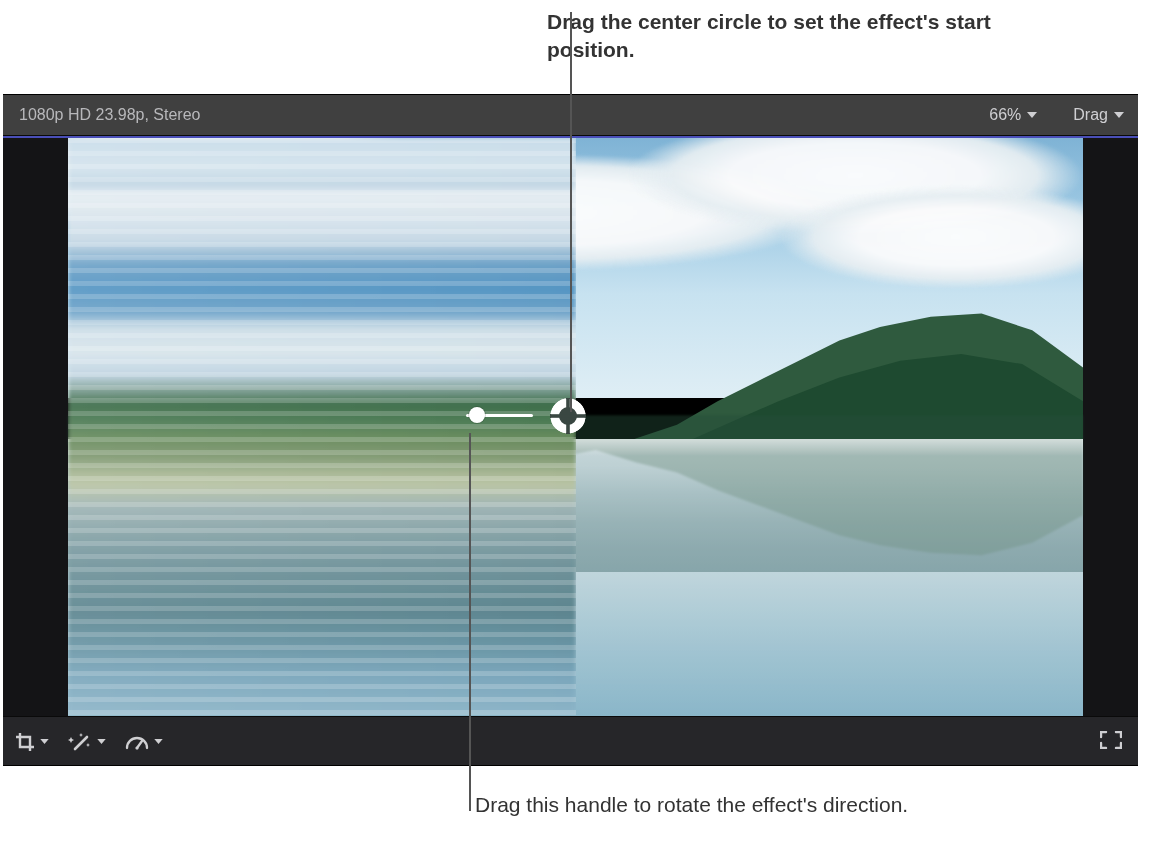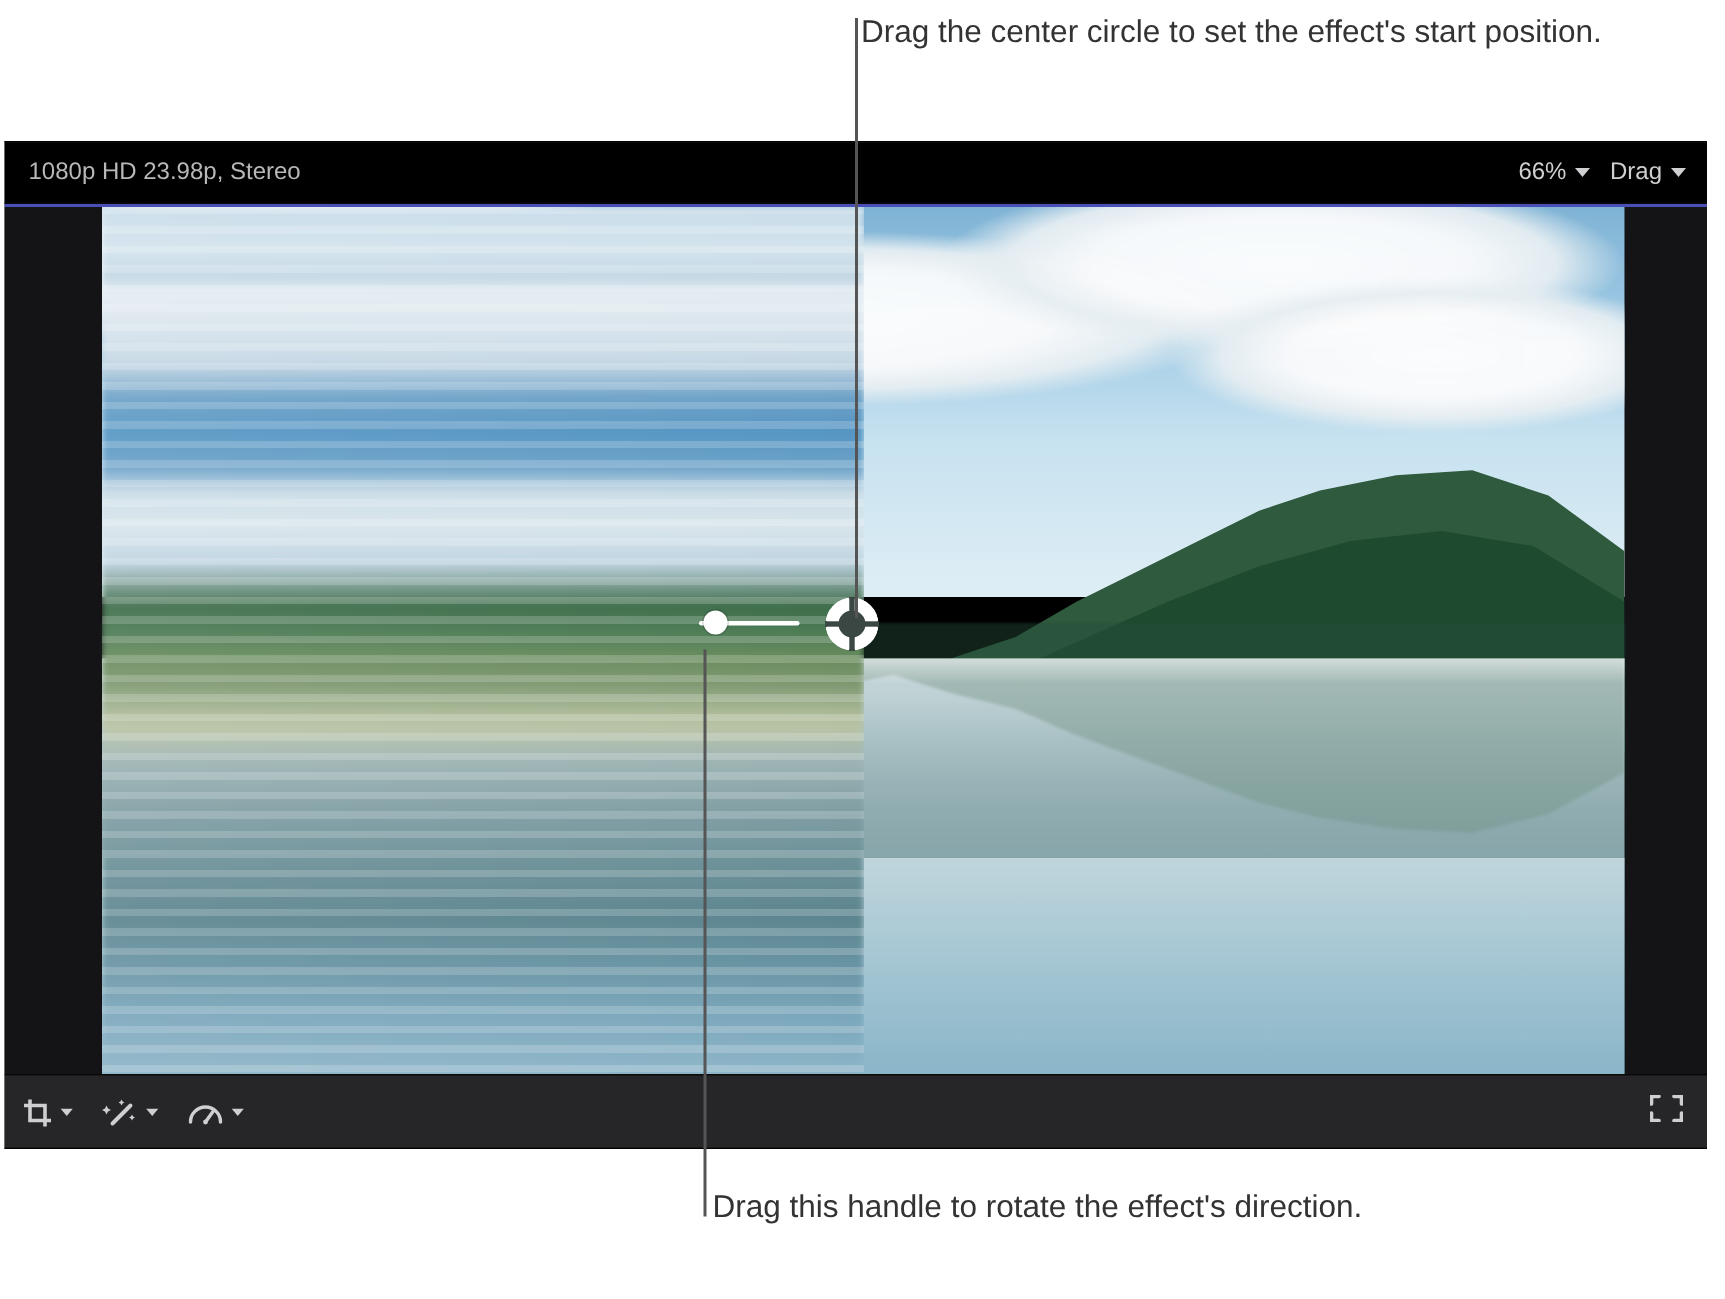--- a/index.html
+++ b/index.html
@@ -41,21 +41,21 @@
     border-top: 1px solid #000;
     border-bottom: 1px solid #000;
     overflow: hidden;
   }
 
   
   .top-bar {
     position: relative;
     height: 40px;
     width: 100%;
-    background: #000000;
+    background: #404040;
     display: flex;
     align-items: center;
     font-size: 16px;
     color: #b8b8bb;
     border-bottom: 1px solid #0a0a0a;
   }
   .top-bar .meta-left {
     position: absolute;
     left: 16px;
   }
@@ -70,21 +70,21 @@
     margin-right: 14px;
     display: inline-block;
     vertical-align: -2px;
     color: #c8c8cb;
   }
   .top-bar .right-controls {
     position: absolute;
     right: 14px;
     display: flex;
     align-items: center;
-    gap: 13px;
+    gap: 36px;
   }
   .dd {
     display: inline-flex;
     align-items: center;
     gap: 6px;
     cursor: default;
     color: #cfcfd2;
   }
   .chev {
     width: 10px; height: 6px;
@@ -312,21 +312,21 @@
   .fullscreen-btn{
     position:absolute;
     right: 16px;
     cursor:default;
     color:#cfcfd2;
   }
 </style>
 </head>
 <body>
 
-<div class="annot" style="left:574px; top:8px; width:520px;">Drag the center circle to set the effect's start position.</div>
+<div class="annot" style="left:547px; top:8px; width:520px;font-weight:bold;">Drag the center circle to set the effect's start position.</div>
 
 <div class="callout-line" style="left:570px; top:12px; height:400px;"></div>
 
 <div class="callout-line" style="left:469px; top:433px; height:378px;"></div>
 
 <div class="annot" style="left:475px; top:791px; width:520px;">Drag this handle to rotate the effect's direction.</div>
 
 <div class="viewer">
 
   <div class="top-bar">

